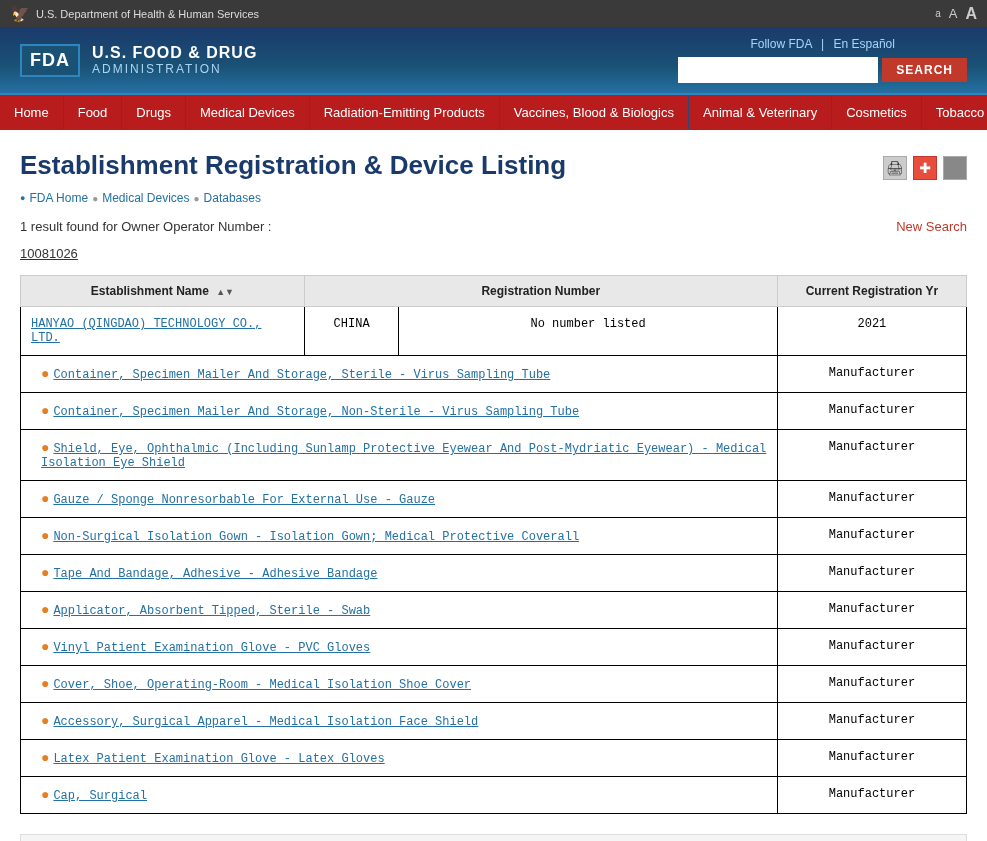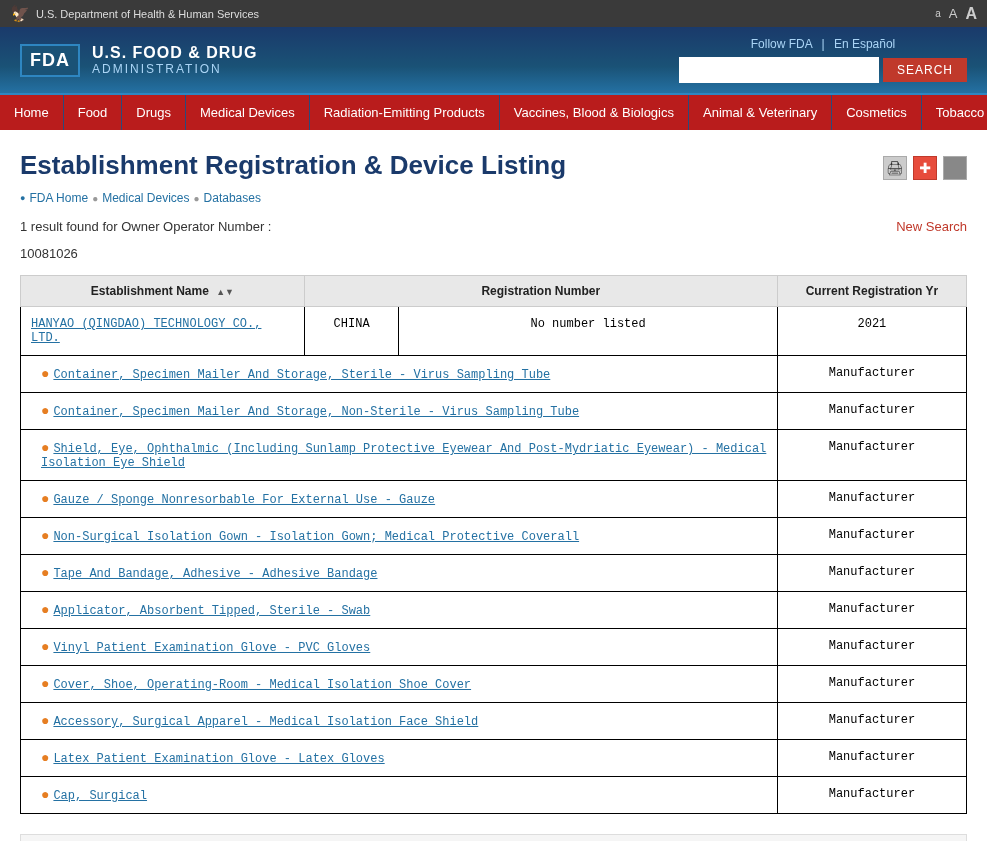--- a/index.html
+++ b/index.html
@@ -52,21 +52,21 @@
       border: 1px solid #fff;
       font-size: 12px;
       background: #fff;
     }
     .search-btn {
       background: #c0392b;
       color: #fff;
       border: none;
       padding: 5px 14px;
       font-size: 12px;
-      font-weight: normal;
+      font-weight: bold;
       cursor: pointer;
       letter-spacing: 1px;
     }
 
     
     .nav-bar {
       background: #b91c1c;
       display: flex;
       align-items: stretch;
       border-top: 2px solid #2e86c1;
@@ -244,21 +244,21 @@
     <a href="#">Medical Devices</a>
     <span class="sep">●</span>
     <a href="#">Databases</a>
   </div>
 
   <div class="result-header-row">
     <div>
       <div class="result-info">
         <span>1 result found for Owner Operator Number :</span>
       </div>
-      <div class="result-info" style="margin-top:12px;">
+      <div class="result-info" style="margin-top:12px;text-decoration:underline;">
         <span>10081026</span>
       </div>
     </div>
     <a class="new-search-link" href="#">New Search</a>
   </div>
 
   <table class="results-table">
     <thead>
       <tr>
         <th class="col-name">

